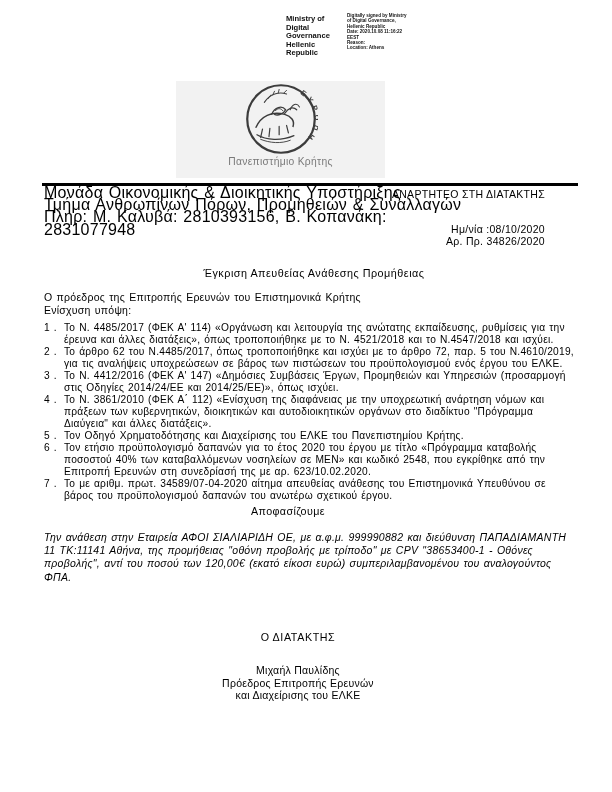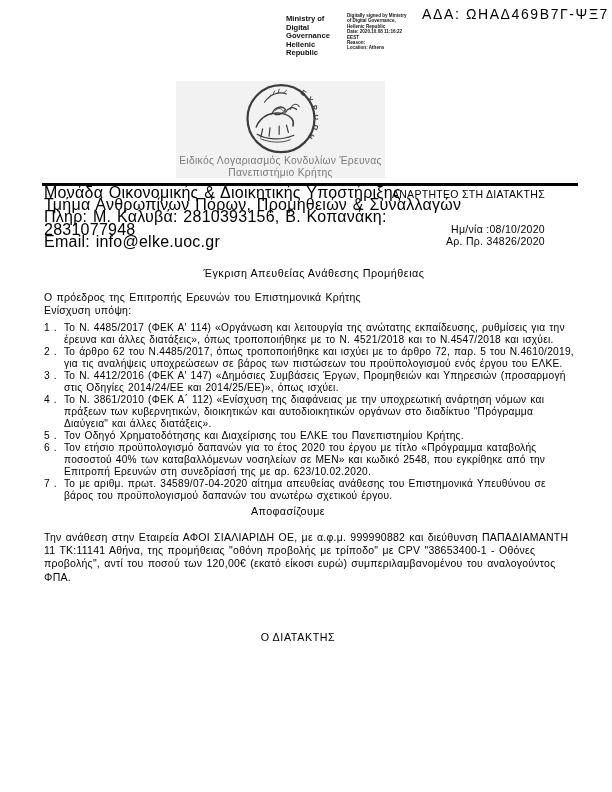--- a/index.html
+++ b/index.html
@@ -68,38 +68,37 @@
   .law-list li{display:flex;align-items:flex-start;}
   .law-list .num{flex:0 0 20px;white-space:nowrap;}
   .law-list .txt{flex:1;}
   
   .decision-heading{
     position:absolute;left:0;top:505px;width:576px;text-align:center;
     font-size:10.7px;letter-spacing:0.4px;
   }
   .decision-body{
     position:absolute;left:44px;top:531px;width:536px;margin:0;
-    font-size:10.5px;line-height:13.2px;letter-spacing:0.25px;word-spacing:1px;
+    font-size:10.5px;line-height:13.2px;letter-spacing:0.25px;word-spacing:1px;font-style:italic;
   }
   
   .signer-role{
     position:absolute;left:0;top:631px;width:596px;text-align:center;
     font-size:10.7px;letter-spacing:0.6px;
   }
   .signer-block{
     position:absolute;left:0;top:664px;width:596px;text-align:center;
     font-size:10.5px;line-height:12.6px;letter-spacing:0.25px;
   }
 </style>
 </head>
 <body>
 
 <div class="page">
 
-  <div class="ada">ΑΔΑ: ΩΗΑΔ469Β7Γ-ΨΞ7</div>
 
   <div class="ministry-name">
     <div>Ministry of Digital</div>
     <div>Governance</div>
     <div>Hellenic Republic</div>
   </div>
   <div class="ministry-sig">
     <div>Digitally signed by Ministry</div>
     <div>of Digital Governance,</div>
     <div>Hellenic Republic</div>
@@ -128,32 +127,30 @@
         <path d="M20,51 L18,60 M28,50 L27,59 M38,48 L38,57 M46,47 L48,55" stroke-width="1.3"></path>
 
         <path d="M14,57 C24,63 40,64 54,58" stroke-width="1.3"></path>
         <path d="M18,62 C28,66 40,67 50,63" stroke-width="1"></path>
       </g>
       <path id="sealArc" d="M 55,10 A 32,32 0 0 1 55,70" fill="none"></path>
       <text font-size="8" font-weight="bold" fill="#3c3c3c" letter-spacing="4" font-family="Liberation Sans, sans-serif">
         <textPath href="#sealArc" startOffset="6">ΕΥΡΩΠΗ</textPath>
       </text>
     </svg>
-    <div class="logo-text">Ειδικός Λογαριασμός Κονδυλίων Έρευνας</div>
     <div class="logo-text">Πανεπιστήμιο Κρήτης</div>
   </div>
 
   <div class="rule"></div>
 
   <div class="contact">
     <div>Μονάδα Οικονομικής &amp; Διοικητικής Υποστήριξης</div>
     <div>Τμήμα Ανθρωπίνων Πόρων, Προμηθειών &amp; Συναλλαγών</div>
     <div>Πληρ: Μ. Καλυβά: 2810393156, Β. Κοπανάκη:</div>
     <div>2831077948</div>
-    <div>Email: info@elke.uoc.gr</div>
   </div>
 
   <div class="meta">
     <div class="publish">ΑΝΑΡΤΗΤΕΟ ΣΤΗ ΔΙΑΤΑΚΤΗΣ</div>
     <div>Ημ/νία :08/10/2020</div>
     <div>Αρ. Πρ. 34826/2020</div>
   </div>
 
   <div class="doc-title">Έγκριση Απευθείας Ανάθεσης Προμήθειας</div>
 
@@ -190,14 +187,19 @@
     <li>
         <span class="num">7 .</span>
         <span class="txt">Το με αριθμ. πρωτ. 34589/07-04-2020 αίτημα απευθείας ανάθεσης του Επιστημονικά Υπευθύνου σε βάρος του προϋπολογισμού δαπανών του ανωτέρω σχετικού έργου.</span>
       </li>
   </ol>
 
   <div class="decision-heading">Αποφασίζουμε</div>
   <p class="decision-body">Την ανάθεση στην Εταιρεία ΑΦΟΙ ΣΙΑΛΙΑΡΙΔΗ ΟΕ, με α.φ.μ. 999990882 και διεύθυνση ΠΑΠΑΔΙΑΜΑΝΤΗ 11 ΤΚ:11141 Αθήνα, της προμήθειας "οθόνη προβολής με τρίποδο" με CPV "38653400-1 - Οθόνες προβολής", αντί του ποσού των 120,00€ (εκατό είκοσι ευρώ) συμπεριλαμβανομένου του αναλογούντος ΦΠΑ.</p>
 
   <div class="signer-role">Ο ΔΙΑΤΑΚΤΗΣ</div>
+  <div class="signer-block">
+    <div>Μιχαήλ Παυλίδης</div>
+    <div>Πρόεδρος Επιτροπής Ερευνών</div>
+    <div>και Διαχείρισης του ΕΛΚΕ</div>
+  </div>
 
 </div>
 
 </body></html>

